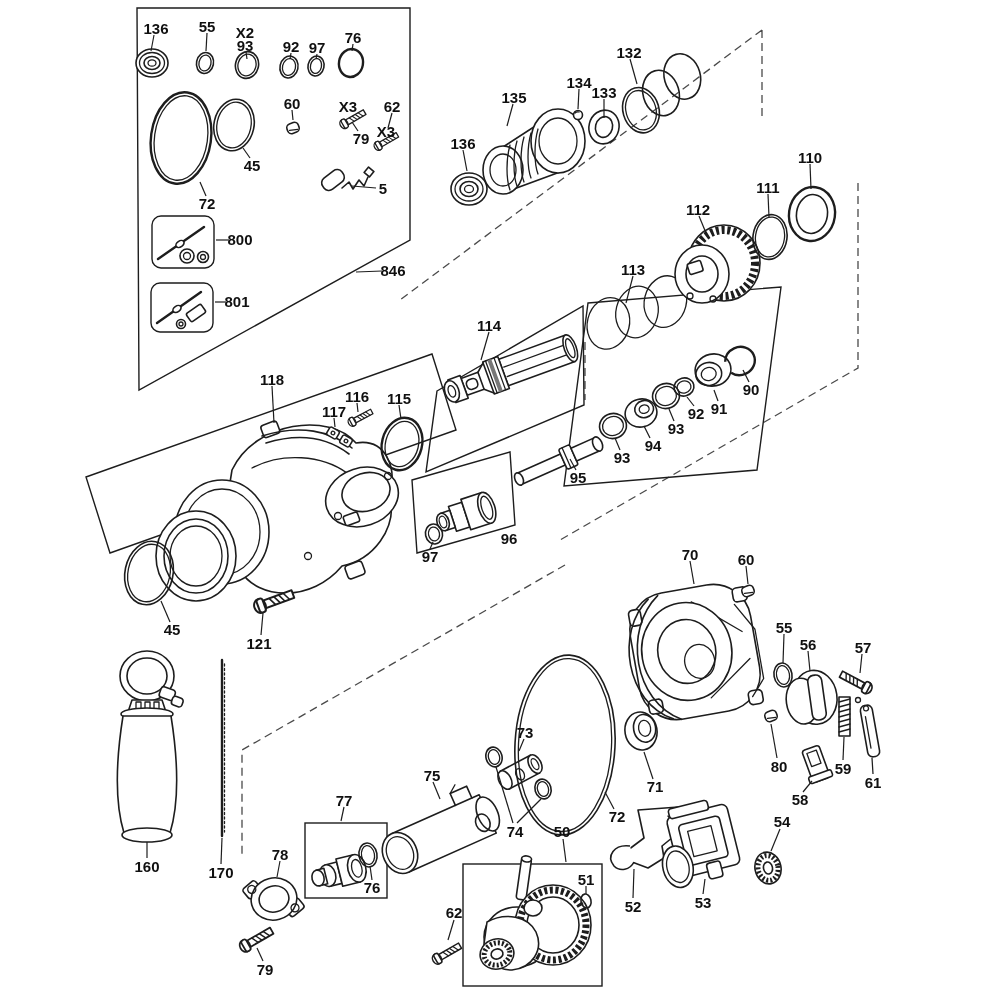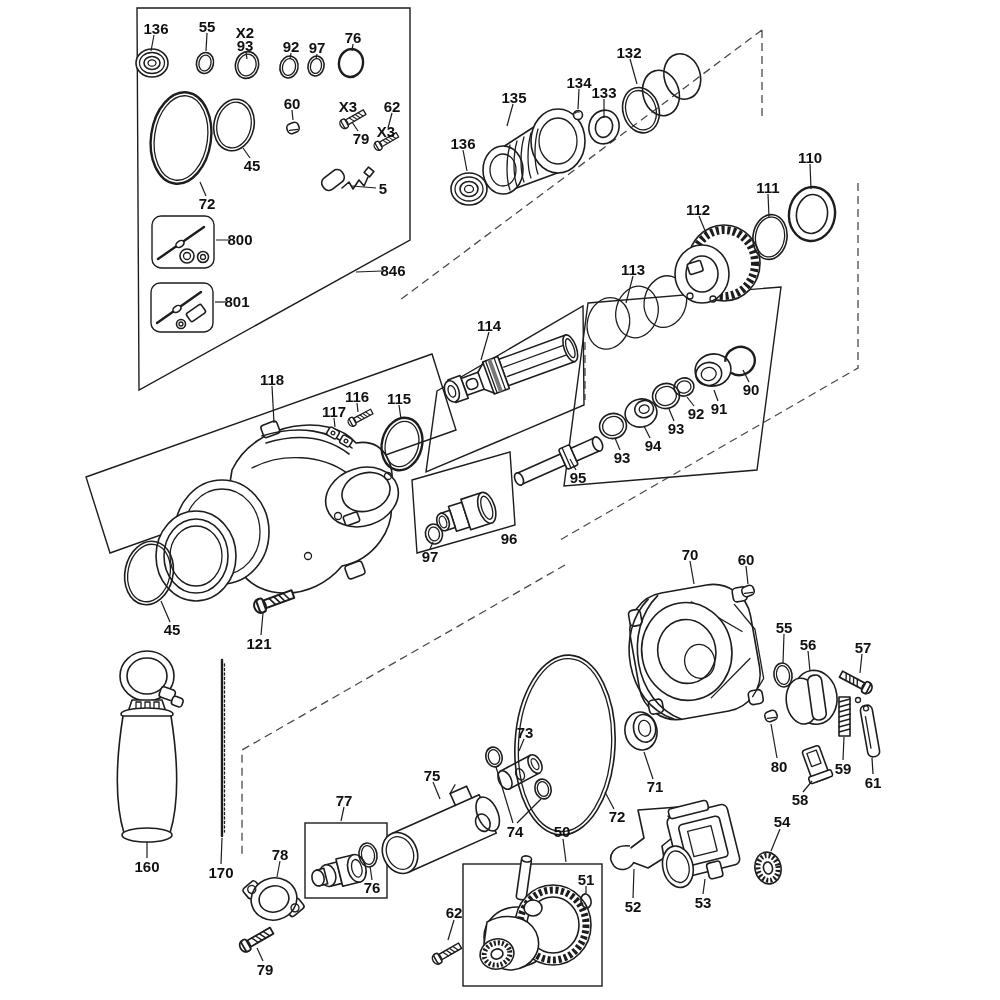--- a/index.html
+++ b/index.html
@@ -1,17 +1,17 @@
 <!DOCTYPE html>
 <html><head>
 <meta charset="utf-8">
 <style>
   html,body{margin:0;padding:0;background:#fff;}
   .stage{position:relative;width:1000px;height:1000px;background:#ffffff;overflow:hidden;
-         font-family:"Liberation Sans", sans-serif;border-radius:12px;}
+         font-family:"Liberation Sans", sans-serif;}
   svg{display:block}
   .part, .part *{vector-effect:non-scaling-stroke;}
   .ln{stroke:#1d1d1d;fill:none;stroke-width:1.6;stroke-linecap:round;stroke-linejoin:round;}
   .wf{fill:#ffffff;stroke:#1d1d1d;stroke-width:1.6;stroke-linejoin:round;}
   .thin{stroke-width:1.3;}
   .thick{stroke-width:2.4;}
   .box{fill:none;stroke:#1d1d1d;stroke-width:1.4;stroke-linejoin:miter;}
   .dash{fill:none;stroke:#4a4a4a;stroke-width:1.3;stroke-dasharray:8 5;}
   .callout{font:bold 15px "Liberation Sans", sans-serif;fill:#101010;text-anchor:middle;}
   .lead{stroke:#1d1d1d;stroke-width:1.2;}

